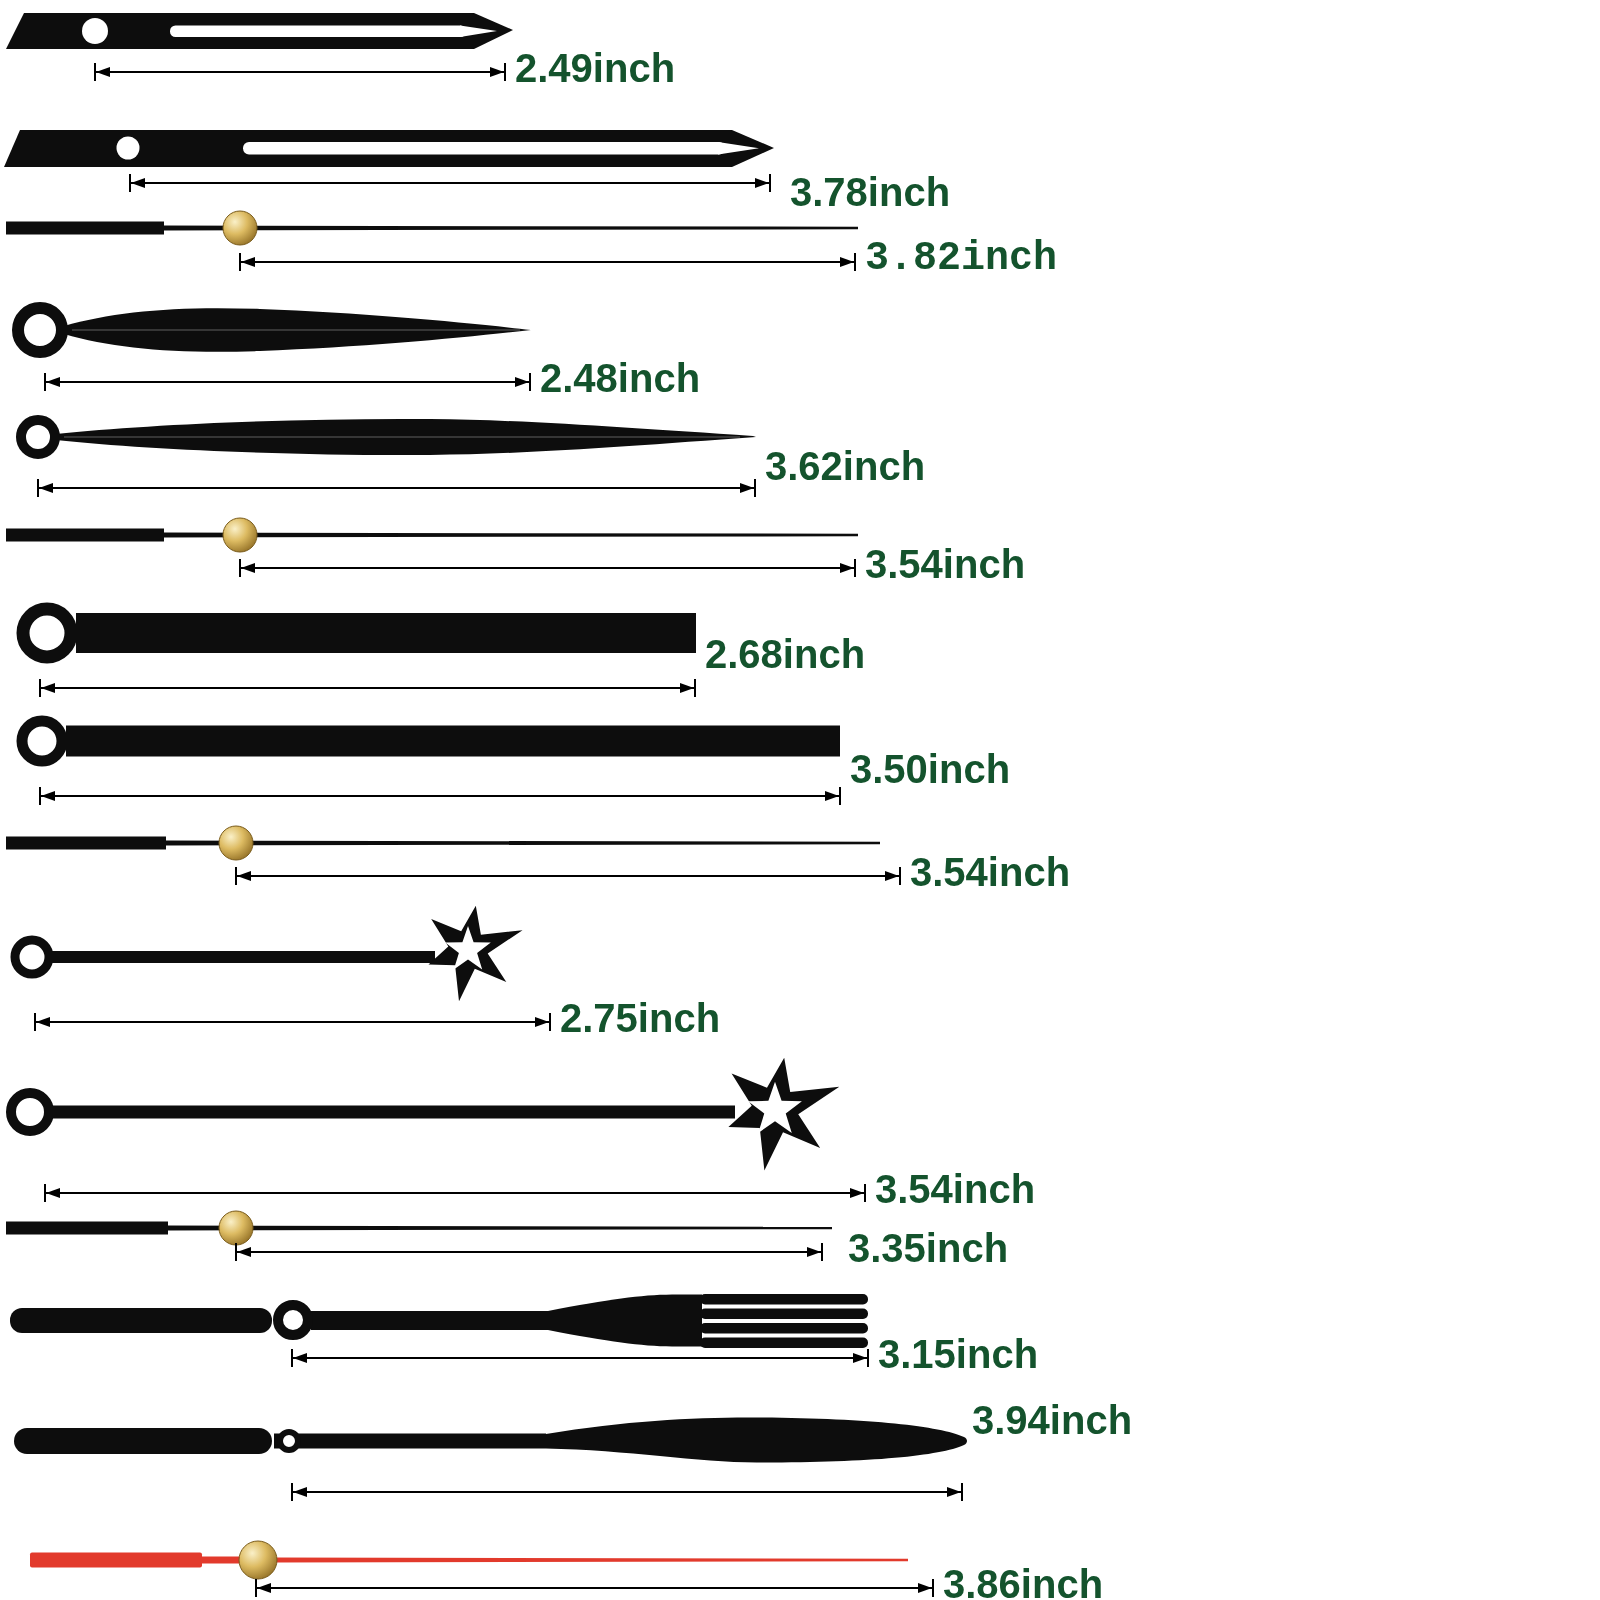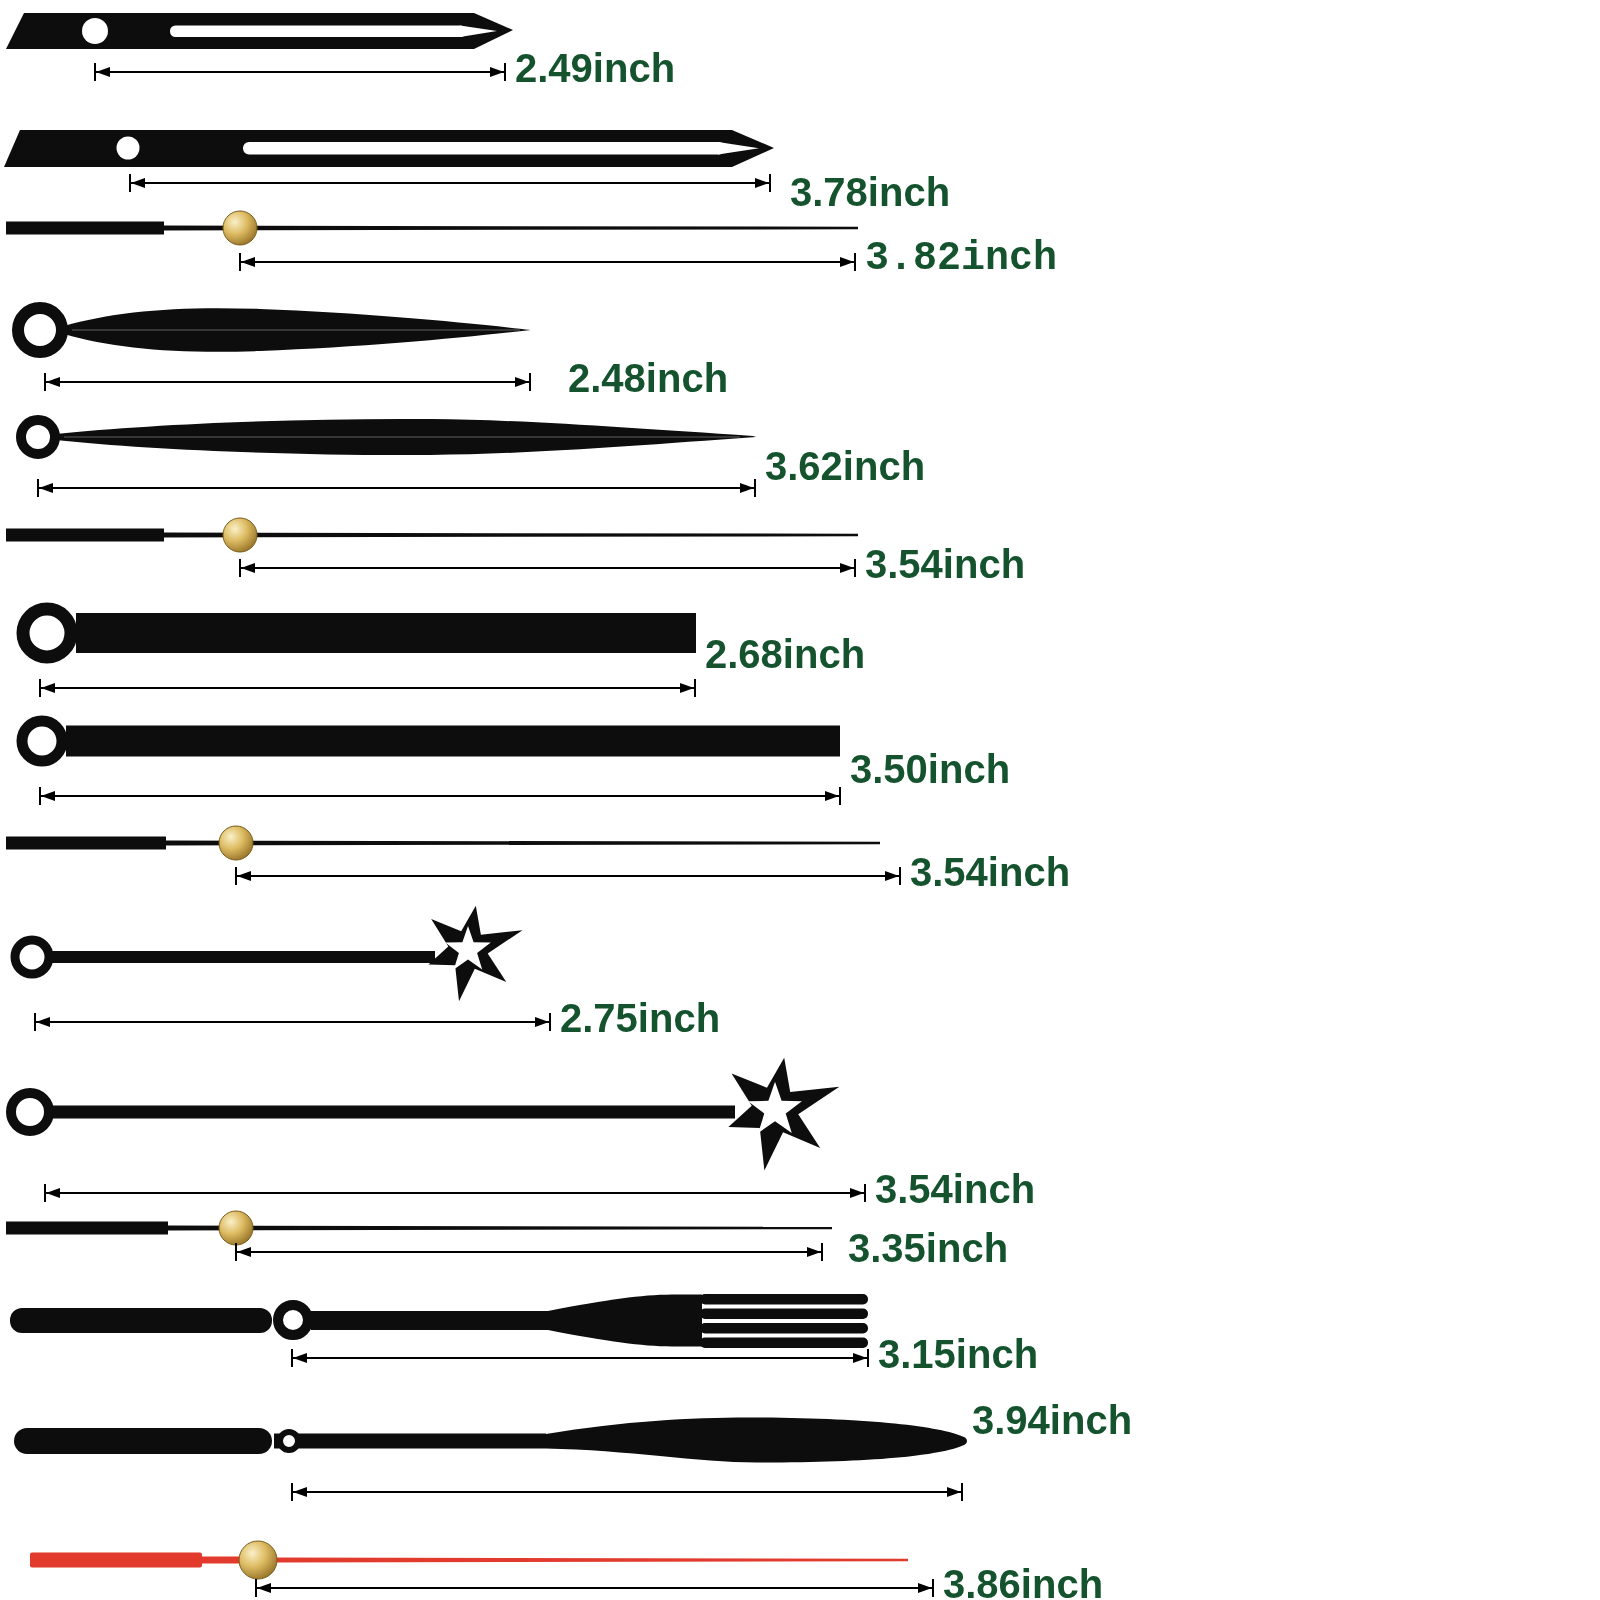--- a/index.html
+++ b/index.html
@@ -248,21 +248,21 @@
       <line x1="933" y1="1579" x2="933" y2="1597" stroke-width="2"></line>
       <line x1="256" y1="1588" x2="933" y2="1588" stroke-width="2"></line>
       <polygon points="257,1588 271,1583 271,1593" stroke="none"></polygon>
       <polygon points="932,1588 918,1583 918,1593" stroke="none"></polygon>
     </g>
   </svg>
 
   <span class="measure-label" style="left:515px; top:46px;">2.49inch</span>
   <span class="measure-label" style="left:780px; top:170px;margin-left:10px;">3.78inch</span>
   <span class="measure-label" style="left:865px; top:236px;font-family:Liberation Mono, monospace;">3.82inch</span>
-  <span class="measure-label" style="left:540px; top:356px;margin-left:28px;">2.48inch</span>
+  <span class="measure-label" style="left:540px; top:356px;">2.48inch</span>
   <span class="measure-label" style="left:765px; top:444px;">3.62inch</span>
   <span class="measure-label" style="left:865px; top:542px;">3.54inch</span>
   <span class="measure-label" style="left:705px; top:632px;">2.68inch</span>
   <span class="measure-label" style="left:850px; top:747px;">3.50inch</span>
   <span class="measure-label" style="left:910px; top:850px;">3.54inch</span>
   <span class="measure-label" style="left:560px; top:996px;">2.75inch</span>
   <span class="measure-label" style="left:875px; top:1167px;">3.54inch</span>
   <span class="measure-label" style="left:832px; top:1226px;margin-left:16px;">3.35inch</span>
   <span class="measure-label" style="left:878px; top:1332px;">3.15inch</span>
   <span class="measure-label" style="left:972px; top:1398px;">3.94inch</span>

